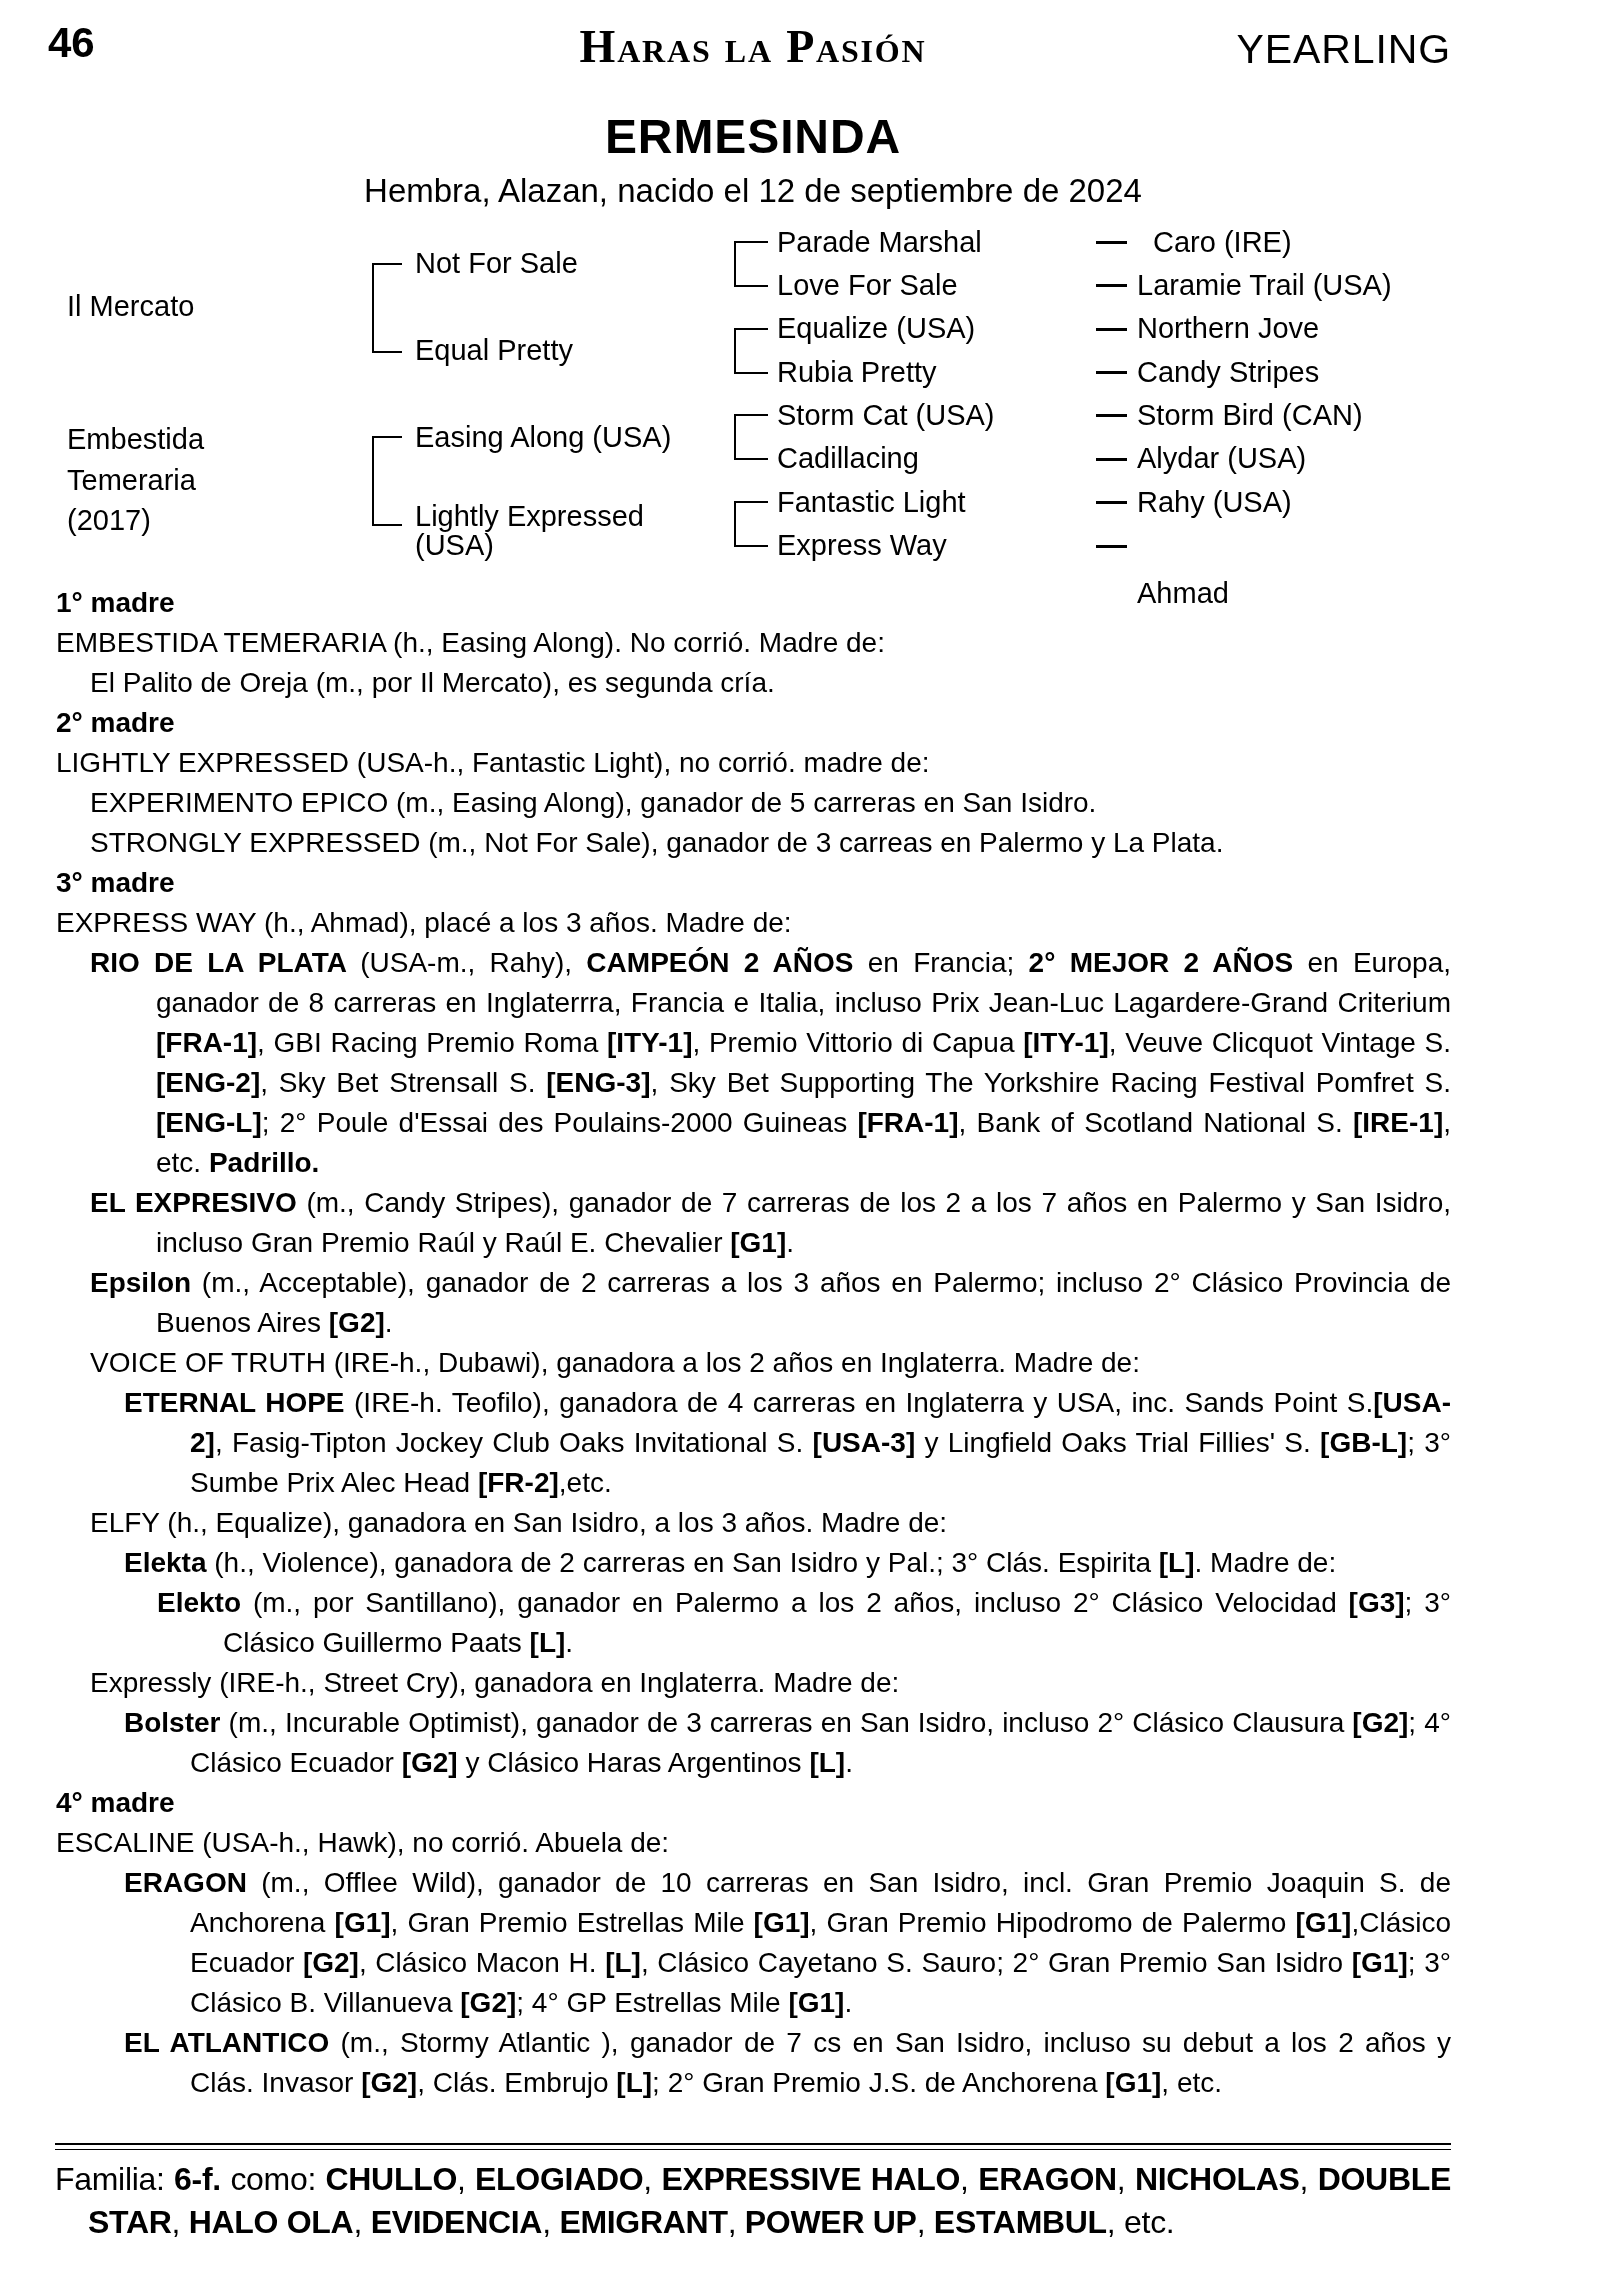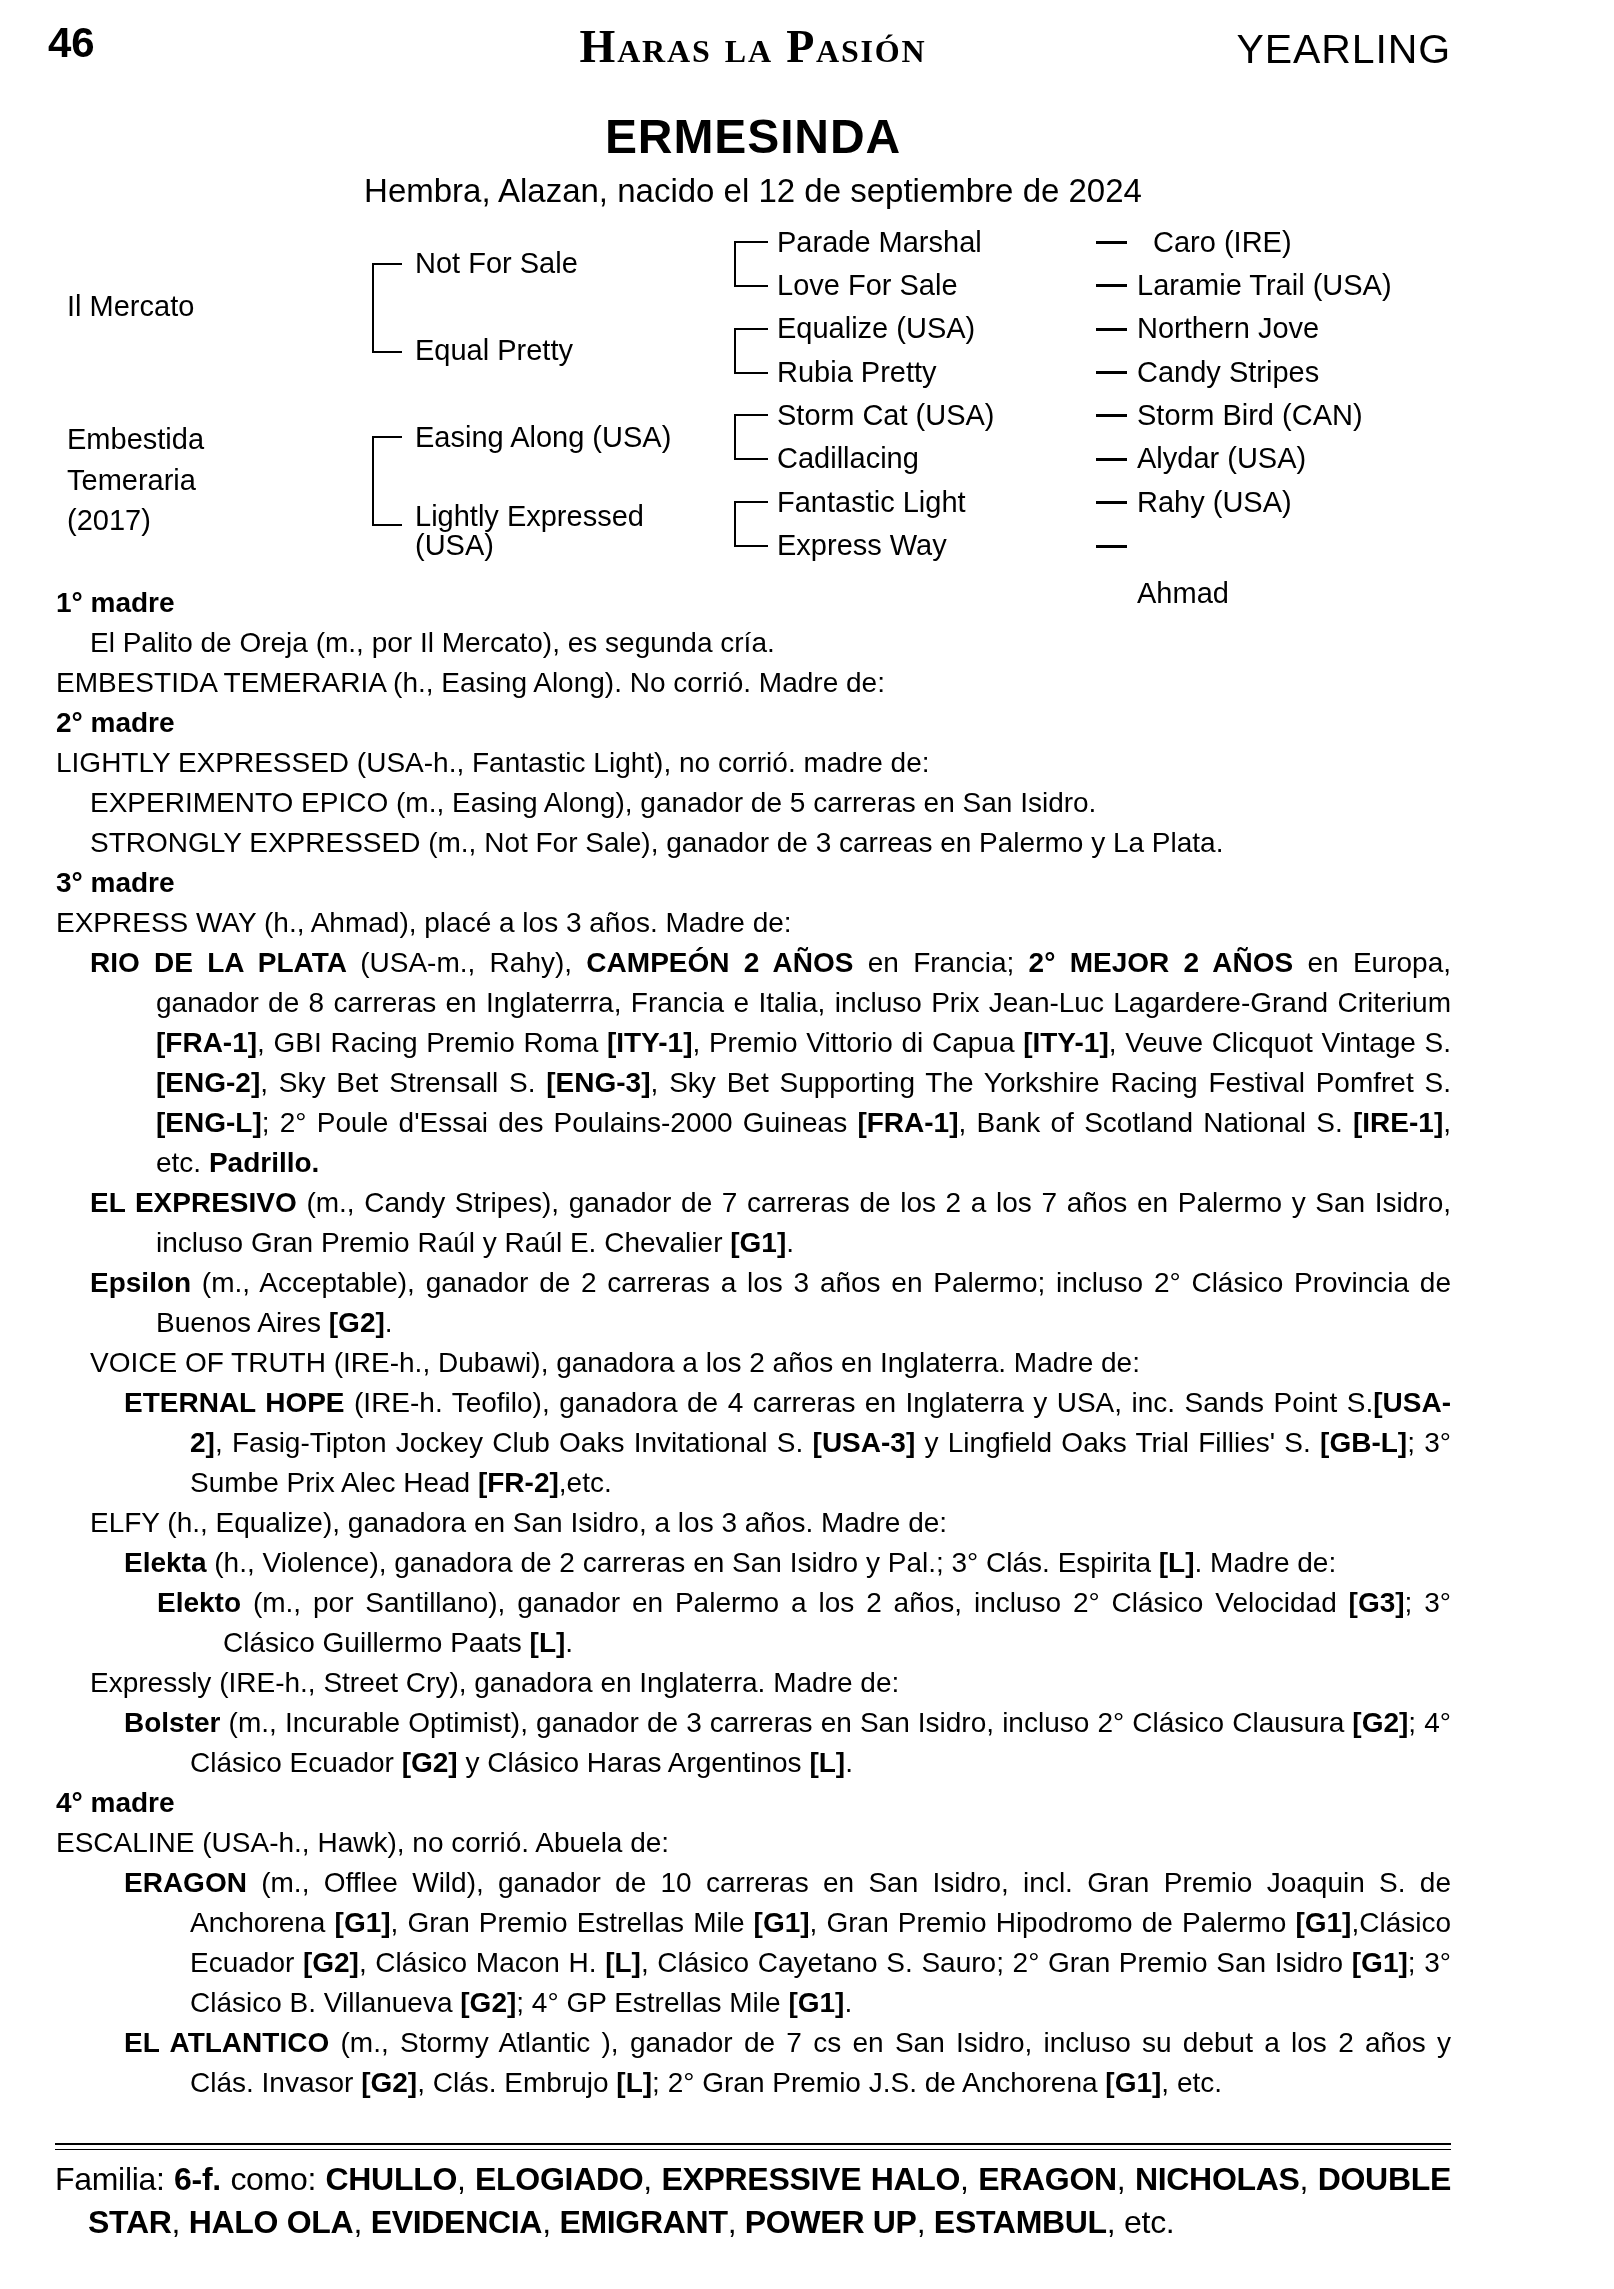--- a/index.html
+++ b/index.html
@@ -100,22 +100,22 @@
     <div class="dash" style="left: 1096px; width: 31px; top: 458px;"></div>
     <div class="cell" style="left: 1137px; top: 438px;">Alydar (USA)</div>
     <div class="dash" style="left: 1096px; width: 31px; top: 501px;"></div>
     <div class="cell" style="left: 1137px; top: 482px;">Rahy (USA)</div>
     <div class="dash" style="left: 1096px; width: 31px; top: 545px;"></div>
     <div class="cell" style="left: 1137px; top: 525px; margin-top: 48px;">Ahmad</div>
   </div>
 
 <div id="body-text">
     <div class="para lvl0 heading"><span class="b">1° madre</span></div>
+    <div class="para lvl0"><span>EMBESTIDA TEMERARIA (h., Easing Along). No corrió. Madre de:</span></div>
     <div class="para lvl1"><span>El Palito de Oreja (m., por Il Mercato), es segunda cría.</span></div>
-    <div class="para lvl0"><span>EMBESTIDA TEMERARIA (h., Easing Along). No corrió. Madre de:</span></div>
     <div class="para lvl0 heading"><span class="b">2° madre</span></div>
     <div class="para lvl0"><span>LIGHTLY EXPRESSED (USA-h., Fantastic Light), no corrió. madre de:</span></div>
     <div class="para lvl1"><span>EXPERIMENTO EPICO (m., Easing Along), ganador de 5 carreras en San Isidro.</span></div>
     <div class="para lvl1"><span>STRONGLY EXPRESSED (m., Not For Sale), ganador de 3 carreas en Palermo y La Plata.</span></div>
     <div class="para lvl0 heading"><span class="b">3° madre</span></div>
     <div class="para lvl0"><span>EXPRESS WAY (h., Ahmad), placé a los 3 años. Madre de:</span></div>
     <div class="para lvl1"><span class="b">RIO DE LA PLATA </span><span>(USA-m., Rahy), </span><span class="b">CAMPEÓN 2 AÑOS </span><span>en Francia; </span><span class="b">2° MEJOR 2 AÑOS </span><span>en Europa, ganador de 8 carreras en Inglaterrra, Francia e Italia, incluso Prix Jean-Luc Lagardere-Grand Criterium </span><span class="b">[FRA-1]</span><span>, GBI Racing Premio Roma </span><span class="b">[ITY-1]</span><span>, Premio Vittorio di Capua </span><span class="b">[ITY-1]</span><span>, Veuve Clicquot Vintage S. </span><span class="b">[ENG-2]</span><span>, Sky Bet Strensall S. </span><span class="b">[ENG-3]</span><span>, Sky Bet Supporting The Yorkshire Racing Festival Pomfret S. </span><span class="b">[ENG-L]</span><span>; 2° Poule d'Essai des Poulains-2000 Guineas </span><span class="b">[FRA-1]</span><span>, Bank of Scotland National S. </span><span class="b">[IRE-1]</span><span>, etc. </span><span class="b">Padrillo.</span></div>
     <div class="para lvl1"><span class="b">EL EXPRESIVO </span><span>(m., Candy Stripes), ganador de 7 carreras de los 2 a los 7 años en Palermo y San Isidro, incluso Gran Premio Raúl y Raúl E. Chevalier </span><span class="b">[G1]</span><span>.</span></div>
     <div class="para lvl1"><span class="b">Epsilon </span><span>(m., Acceptable), ganador de 2 carreras a los 3 años en Palermo; incluso 2° Clásico Provincia de Buenos Aires </span><span class="b">[G2]</span><span>.</span></div>
     <div class="para lvl1"><span>VOICE OF TRUTH (IRE-h., Dubawi), ganadora a los 2 años en Inglaterra. Madre de:</span></div>

